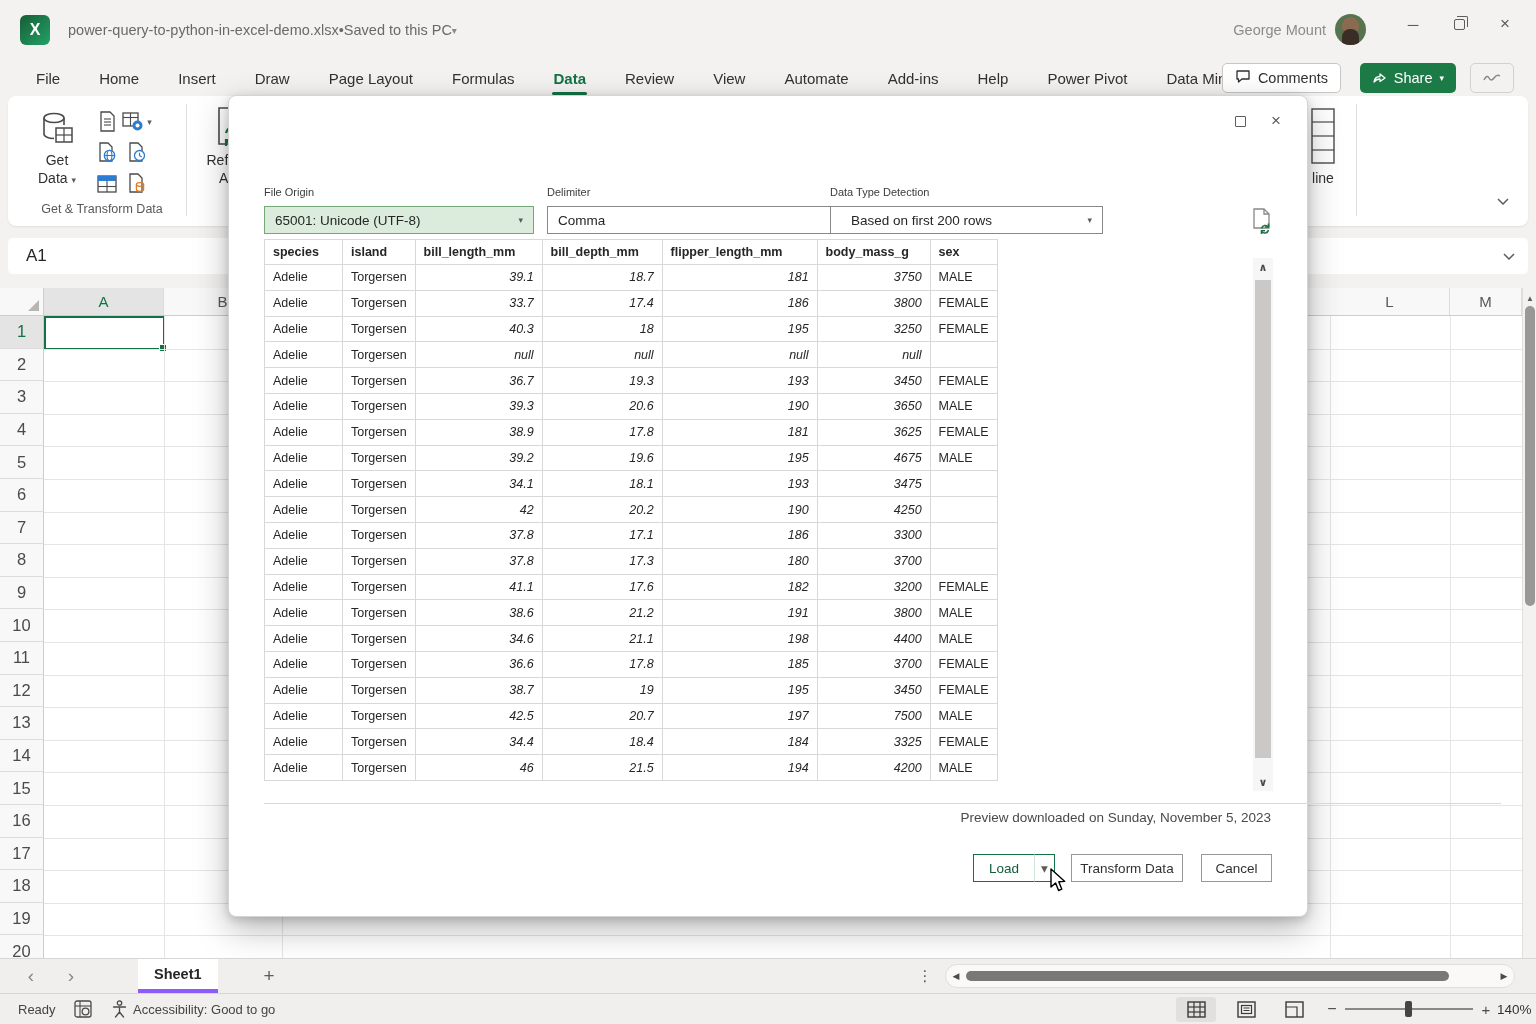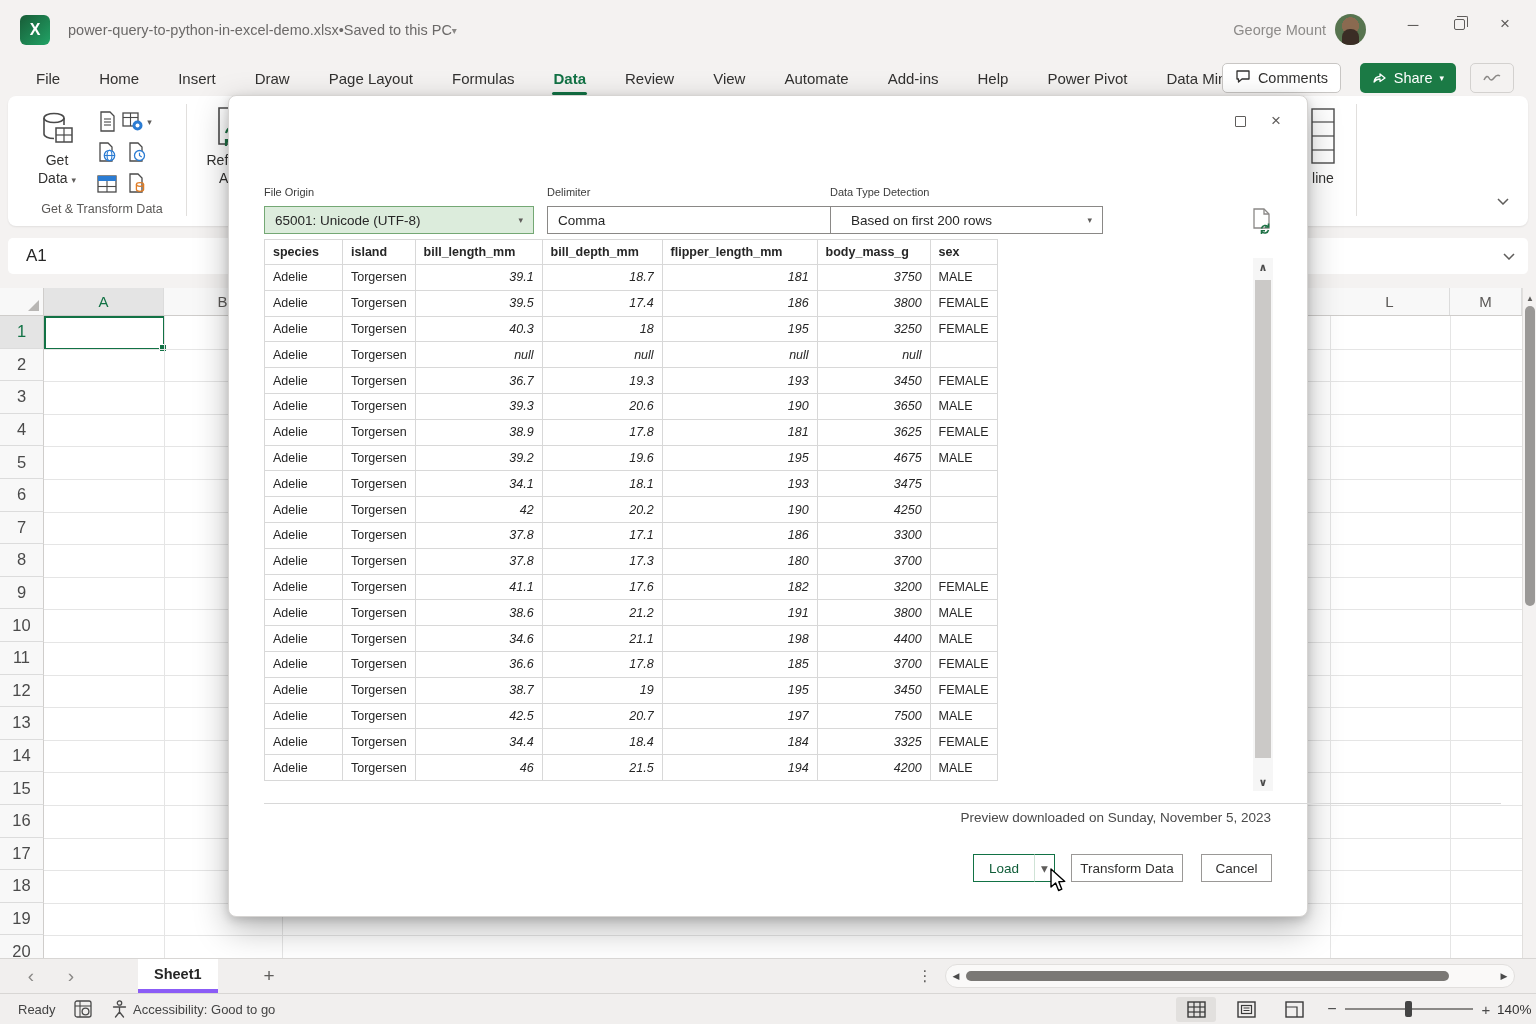--- a/index.html
+++ b/index.html
@@ -467,21 +467,21 @@
             <td>Torgersen</td>
             <td class="num">39.1</td>
             <td class="num">18.7</td>
             <td class="num">181</td>
             <td class="num">3750</td>
             <td>MALE</td>
           </tr>
           <tr>
             <td>Adelie</td>
             <td>Torgersen</td>
-            <td class="num">39.5</td>
+            <td class="num">33.7</td>
             <td class="num">17.4</td>
             <td class="num">186</td>
             <td class="num">3800</td>
             <td>FEMALE</td>
           </tr>
           <tr>
             <td>Adelie</td>
             <td>Torgersen</td>
             <td class="num">40.3</td>
             <td class="num">18</td>

